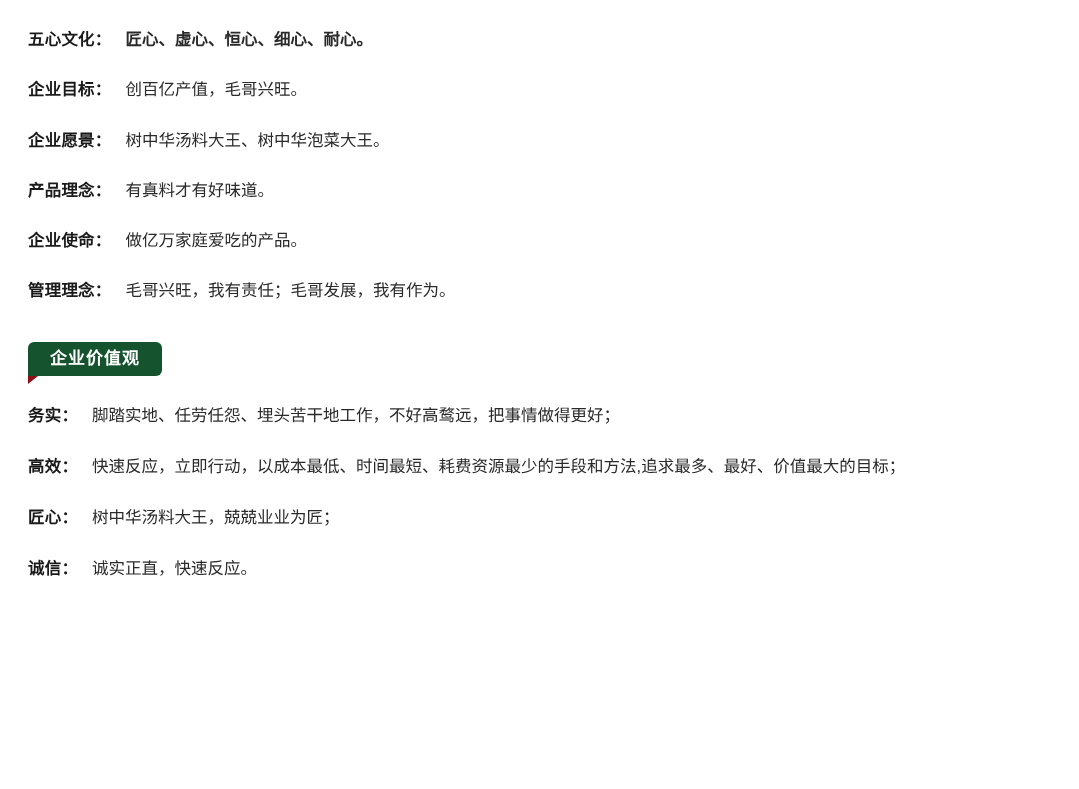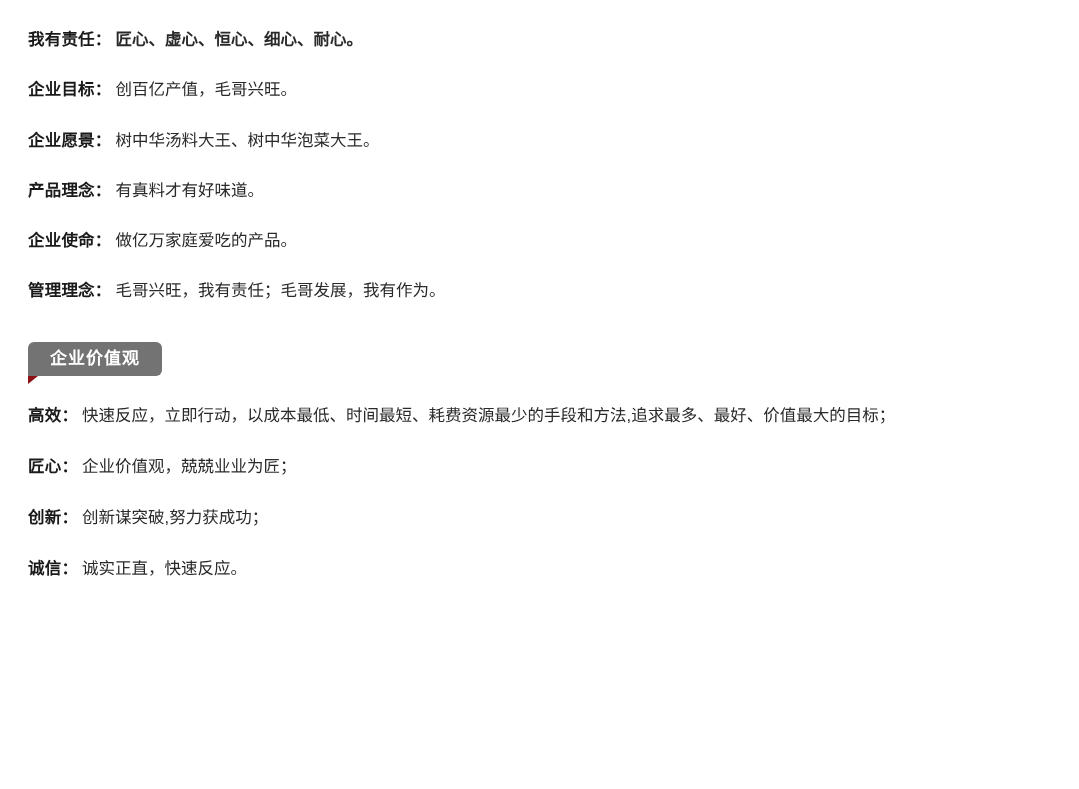--- a/index.html
+++ b/index.html
@@ -29,21 +29,21 @@
     white-space: nowrap;
   }
   .entry .k {
     font-weight: bold;
     color: #1a1a1a;
     letter-spacing: 0.2px;
   }
   .entry .v {
     font-weight: normal;
     color: #2a2a2a;
-    margin-left: 4px;
+    margin-left: 14px;
   }
   
   #section-culture .entry:first-child {
     margin-top: 8px;
   }
   #section-culture .entry .v {
     font-weight: bold;
   }
   #section-culture .entry:not(:first-child) .v {
     font-weight: normal;
@@ -83,51 +83,51 @@
     font-weight: normal;
   }
 </style>
 </head>
 <body>
 
 <div class="page">
 
   <div id="section-culture">
     <p class="entry">
-      <span class="k">我有责任：</span><span class="v" style="font-weight: bold;">匠心、虚心、恒心、细心、耐心。</span>
+      <span class="k">五心文化：</span><span class="v" style="font-weight: bold;">匠心、虚心、恒心、细心、耐心。</span>
     </p>
     <p class="entry">
       <span class="k">企业目标：</span><span class="v">创百亿产值，毛哥兴旺。</span>
     </p>
     <p class="entry">
       <span class="k">企业愿景：</span><span class="v">树中华汤料大王、树中华泡菜大王。</span>
     </p>
     <p class="entry">
       <span class="k">产品理念：</span><span class="v">有真料才有好味道。</span>
     </p>
     <p class="entry">
       <span class="k">企业使命：</span><span class="v">做亿万家庭爱吃的产品。</span>
     </p>
     <p class="entry">
       <span class="k">管理理念：</span><span class="v">毛哥兴旺，我有责任；毛哥发展，我有作为。</span>
     </p>
   </div>
 
   <div class="section-banner-wrap">
-    <span class="section-banner" style="background: #737373;">企业价值观</span>
+    <span class="section-banner" style="background: #14532d;">企业价值观</span>
   </div>
 
   <div id="section-values">
     <p class="entry">
+      <span class="k">务实：</span><span class="v">脚踏实地、任劳任怨、埋头苦干地工作，不好高鹜远，把事情做得更好；</span>
+    </p>
+    <p class="entry">
       <span class="k">高效：</span><span class="v">快速反应，立即行动，以成本最低、时间最短、耗费资源最少的手段和方法,追求最多、最好、价值最大的目标；</span>
     </p>
     <p class="entry">
-      <span class="k">匠心：</span><span class="v">企业价值观，兢兢业业为匠；</span>
-    </p>
-    <p class="entry">
-      <span class="k">创新：</span><span class="v">创新谋突破,努力获成功；</span>
+      <span class="k">匠心：</span><span class="v">树中华汤料大王，兢兢业业为匠；</span>
     </p>
     <p class="entry">
       <span class="k">诚信：</span><span class="v">诚实正直，快速反应。</span>
     </p>
   </div>
 
 </div>
 
 </body></html>

